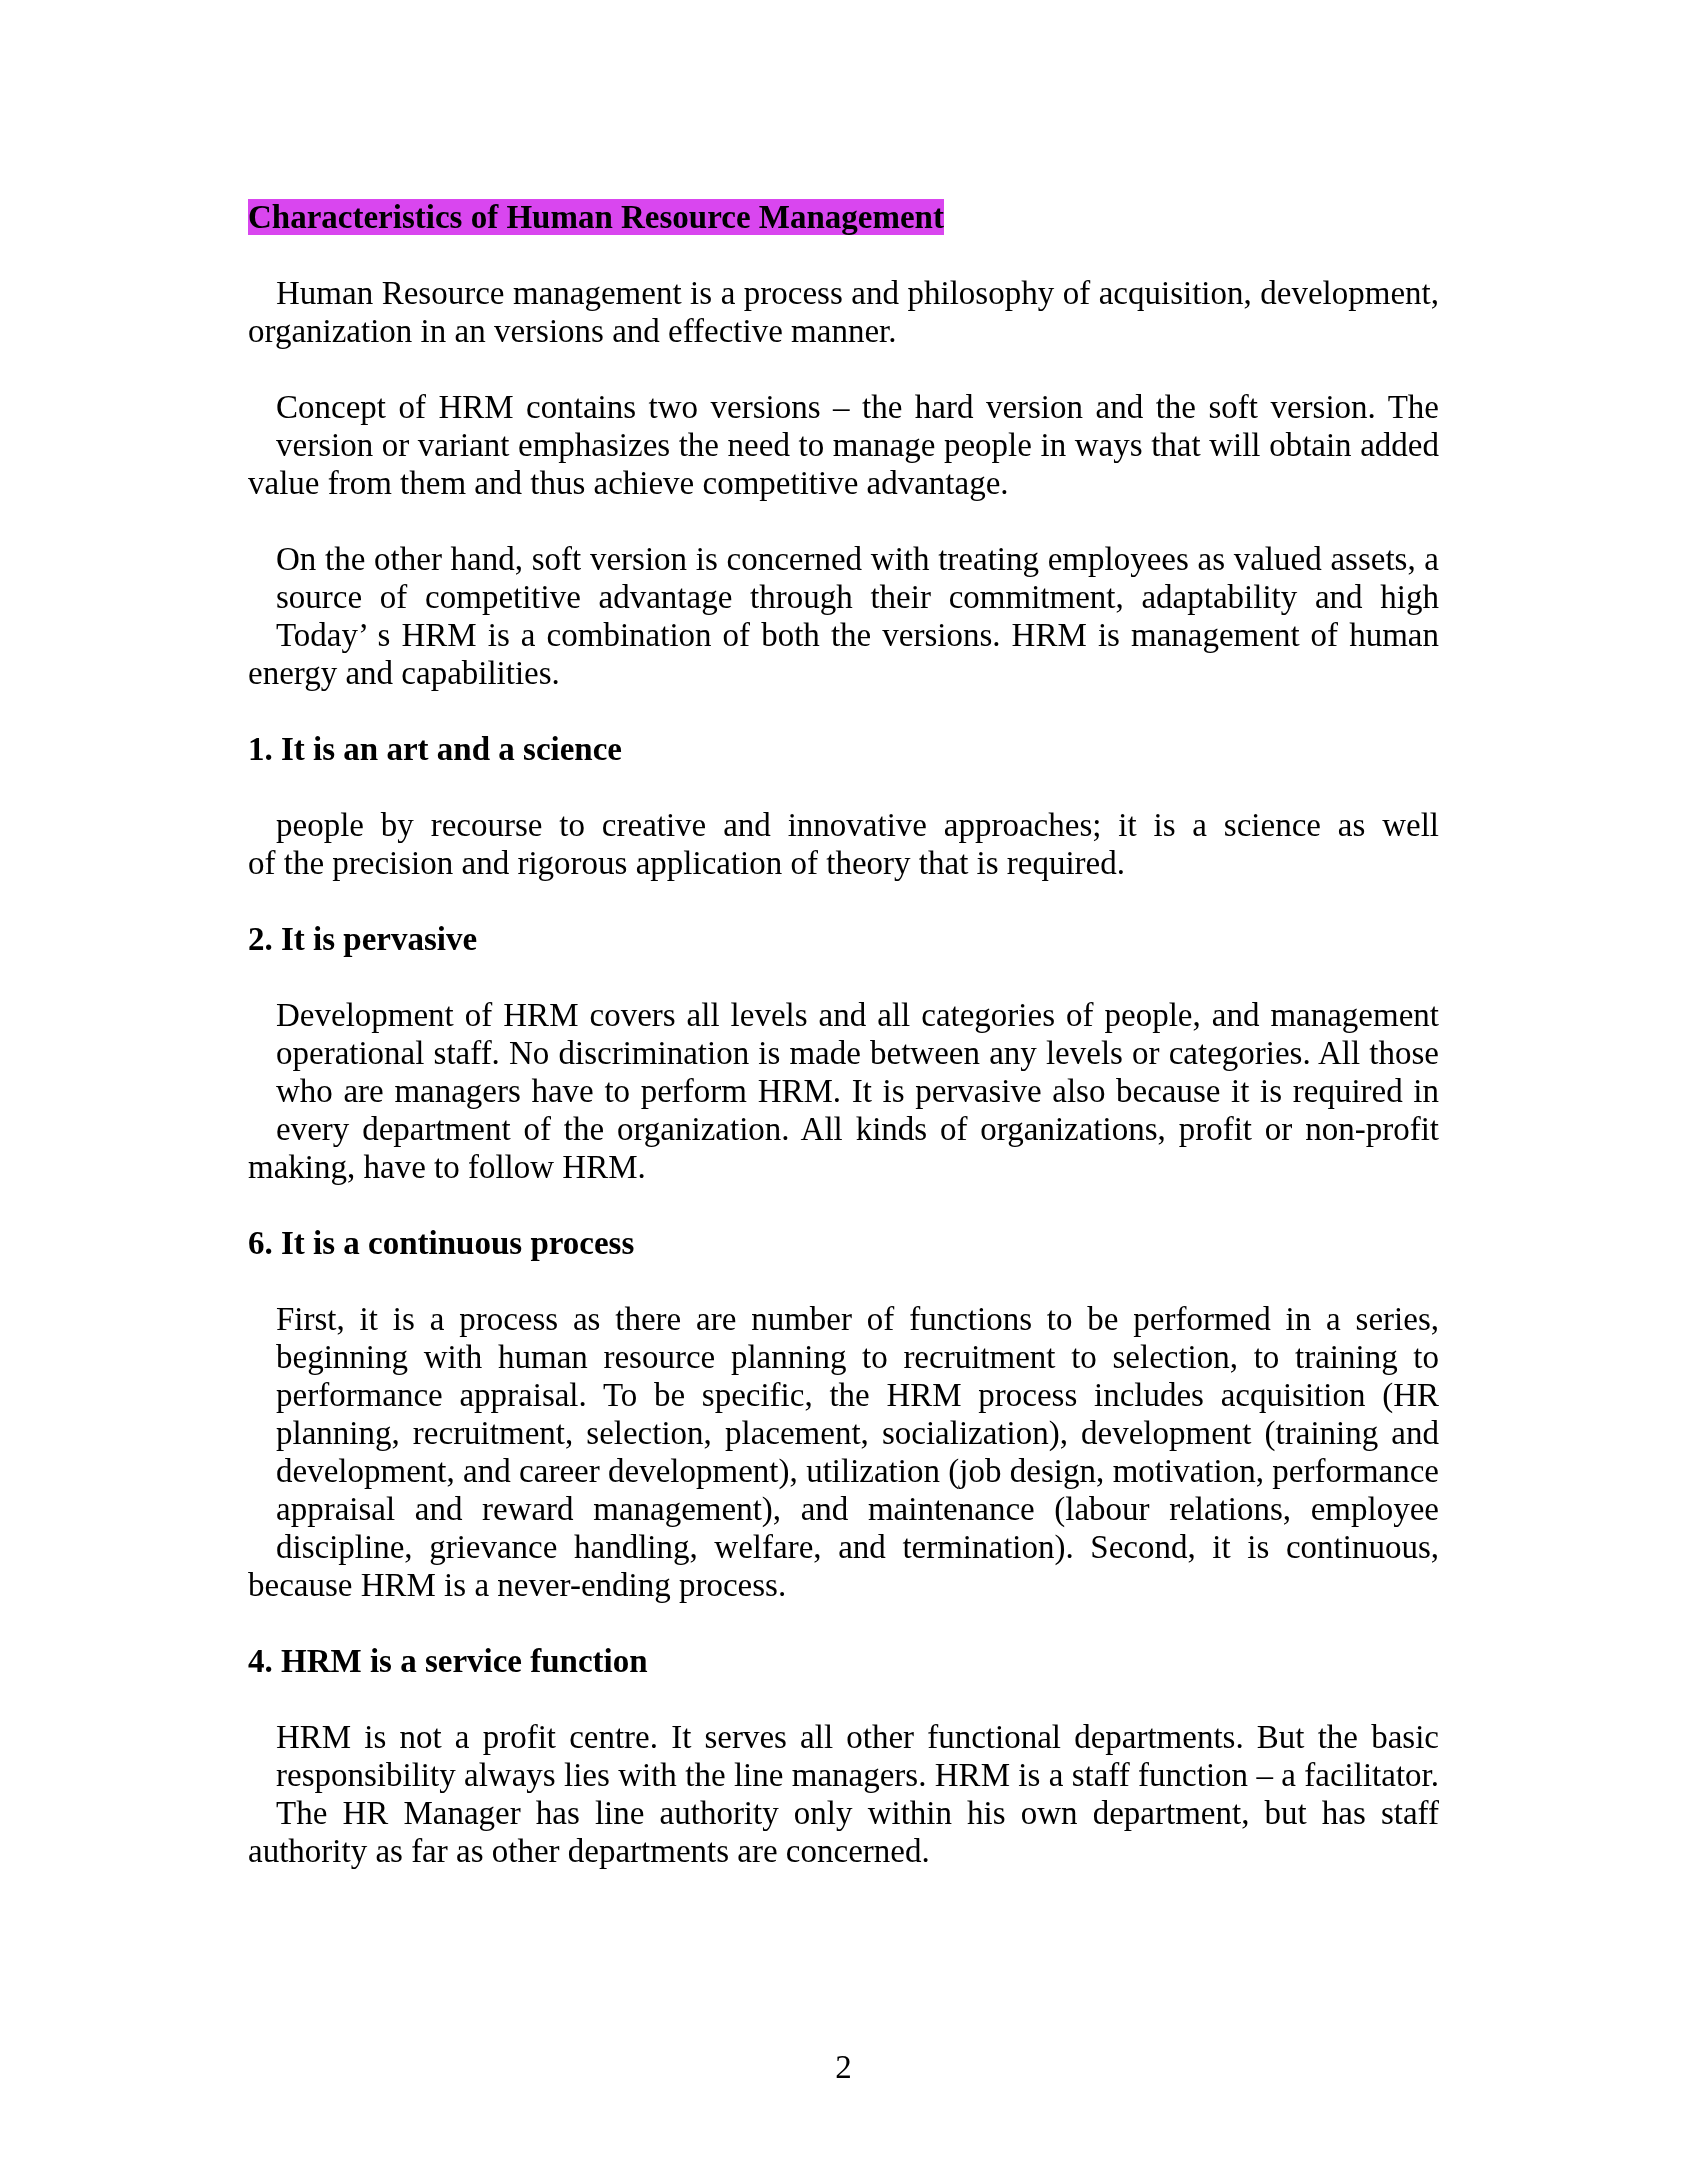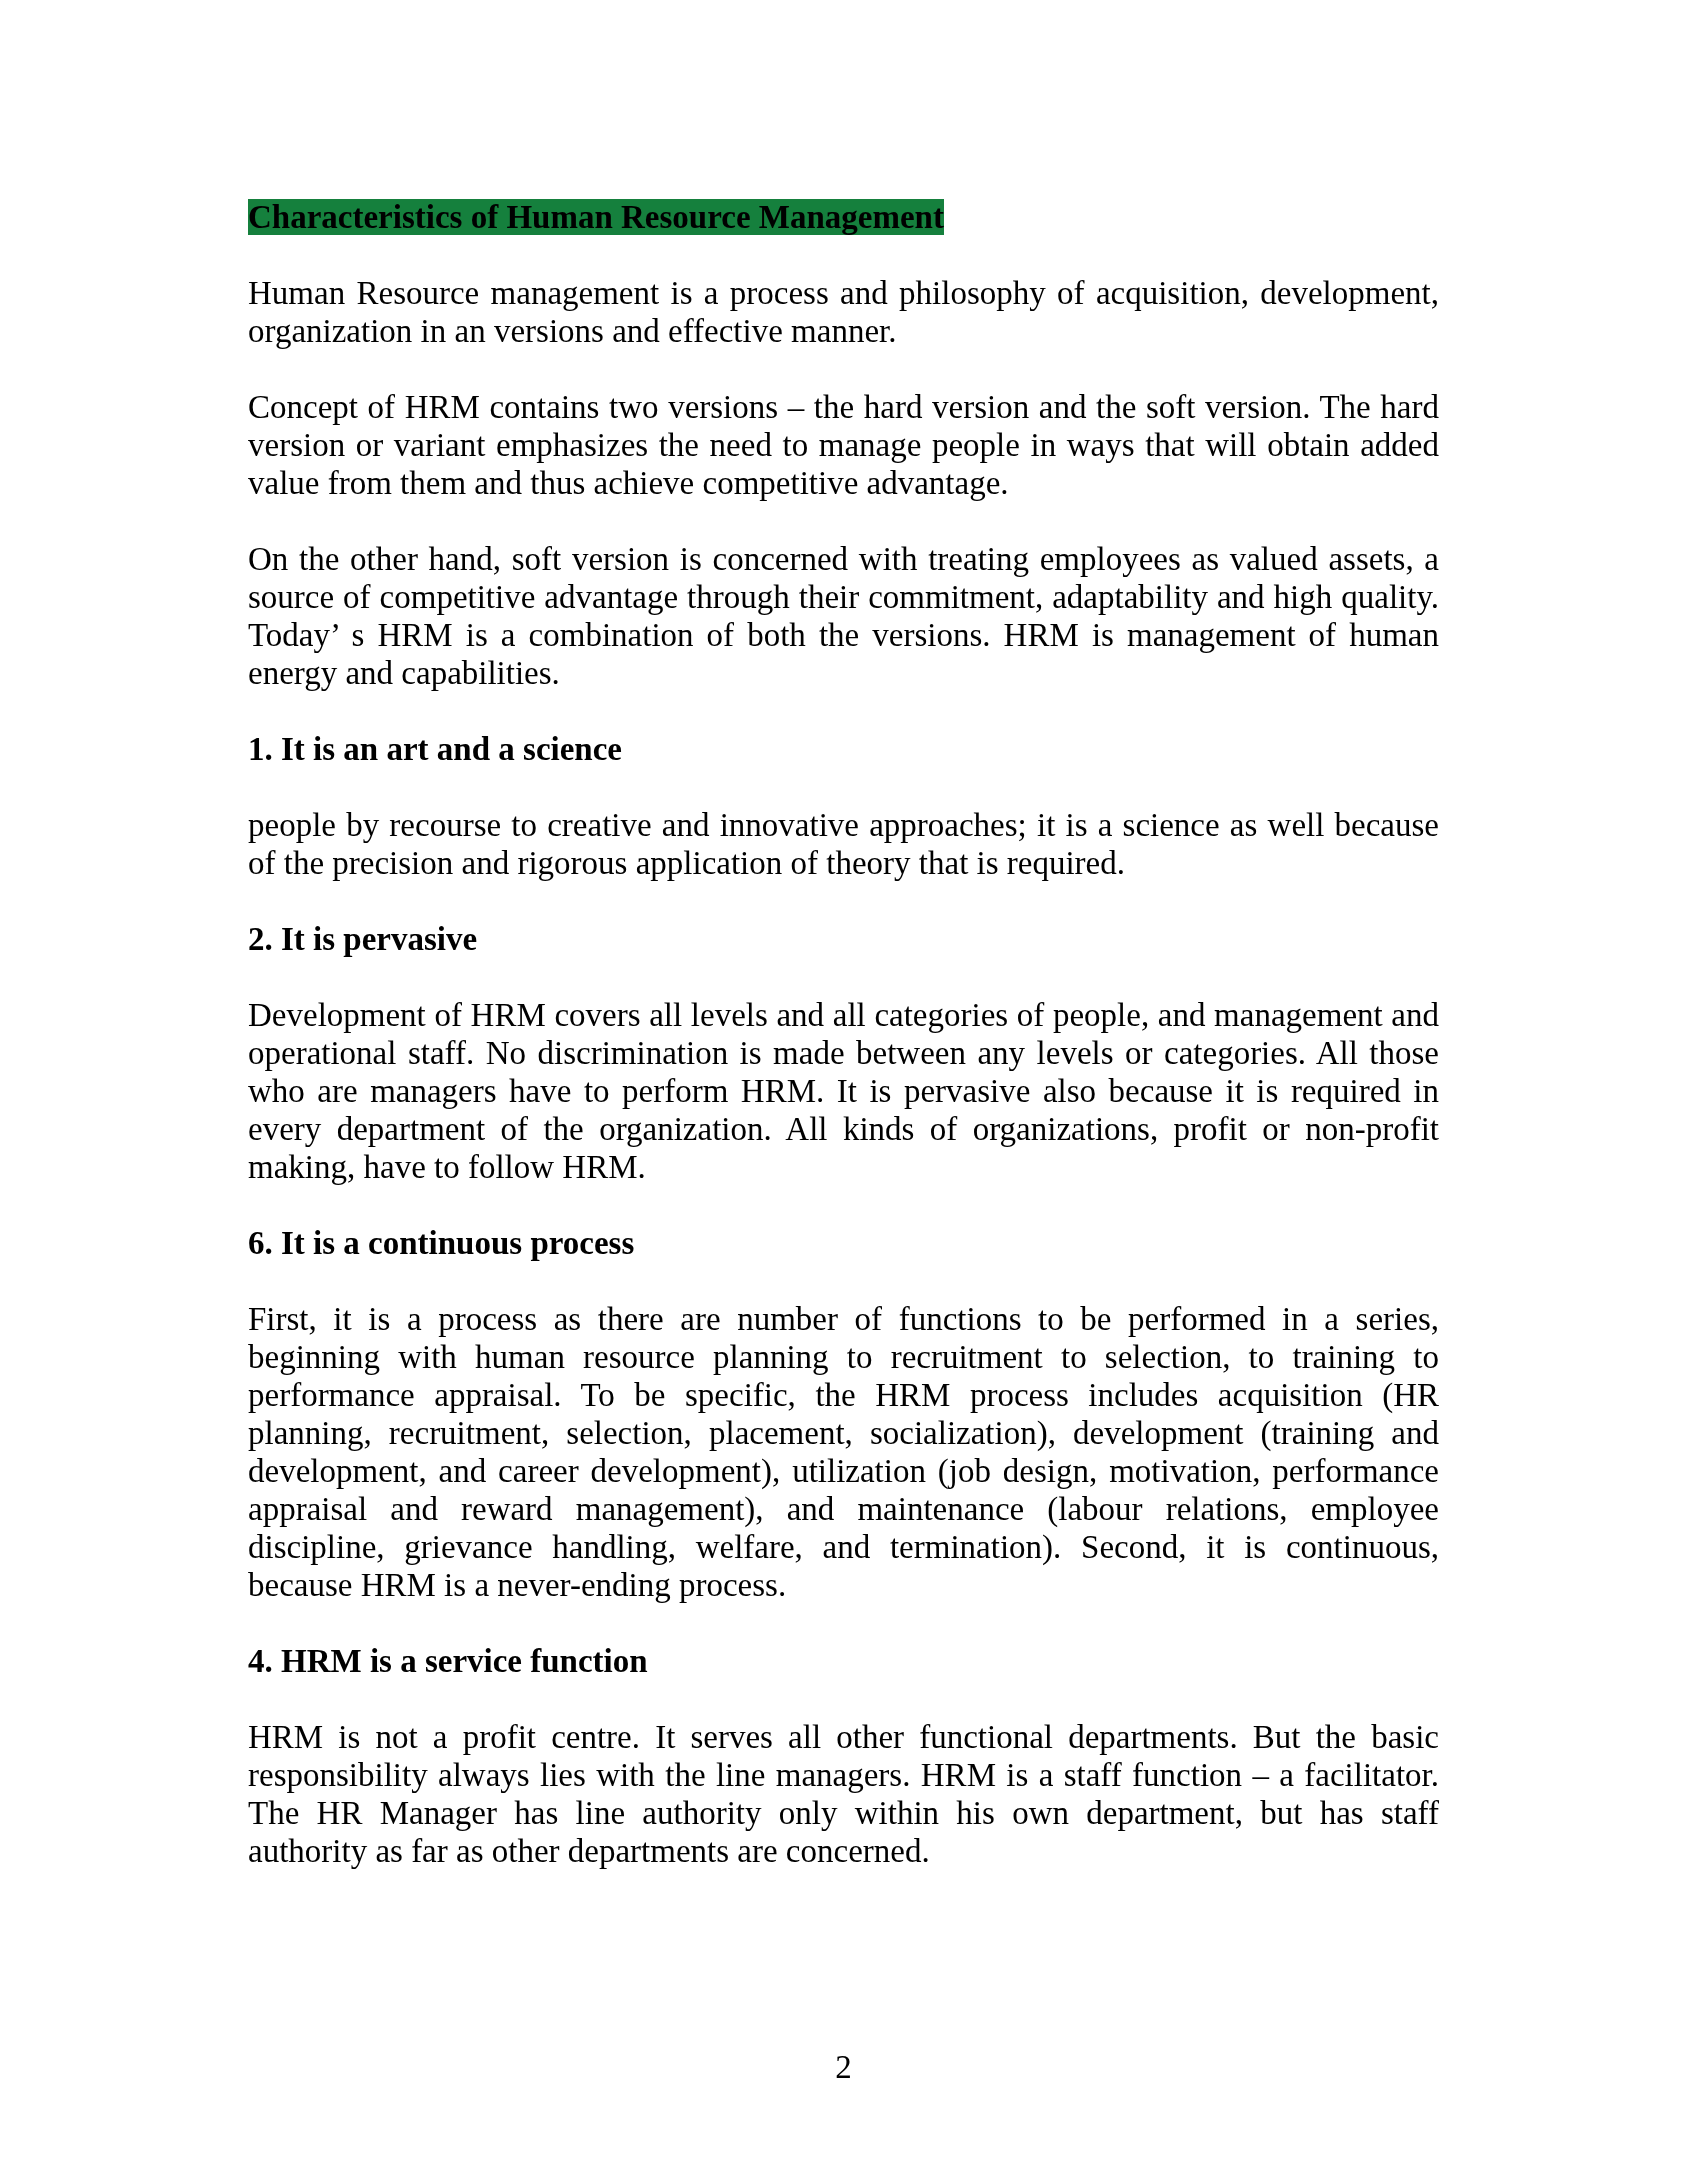--- a/index.html
+++ b/index.html
@@ -7,25 +7,25 @@
   .page {
     position: absolute; left: 0; top: 0; width: 1687px; height: 2183px;
     background: #ffffff;
   }
   .text-block {
     position: absolute; left: 248px; top: 198px; width: 1191px;
     font-family: "Liberation Serif", "DejaVu Serif", serif;
     font-size: 33px; line-height: 38px; color: #000000;
   }
   .line { display: block; height: 38px; white-space: nowrap; }
-  .line.j { text-align: justify; text-align-last: justify; white-space: normal; overflow: hidden; }
+  .line.j { text-align: justify; text-align-last: justify; white-space: normal; overflow: hidden; margin-left: 28px; }
   .line.l { text-align: left; }
   .blank { display: block; height: 38px; }
   .bold { font-weight: bold; }
-  .hl { background: #15803d; }
+  .hl { background: #d946ef; }
   .page-number {
     position: absolute; left: 248px; width: 1191px; top: 2048px;
     text-align: center;
     font-family: "Liberation Serif", "DejaVu Serif", serif;
     font-size: 33px; line-height: 38px; color: #000000;
   }
 </style>
 </head>
 <body>
 

